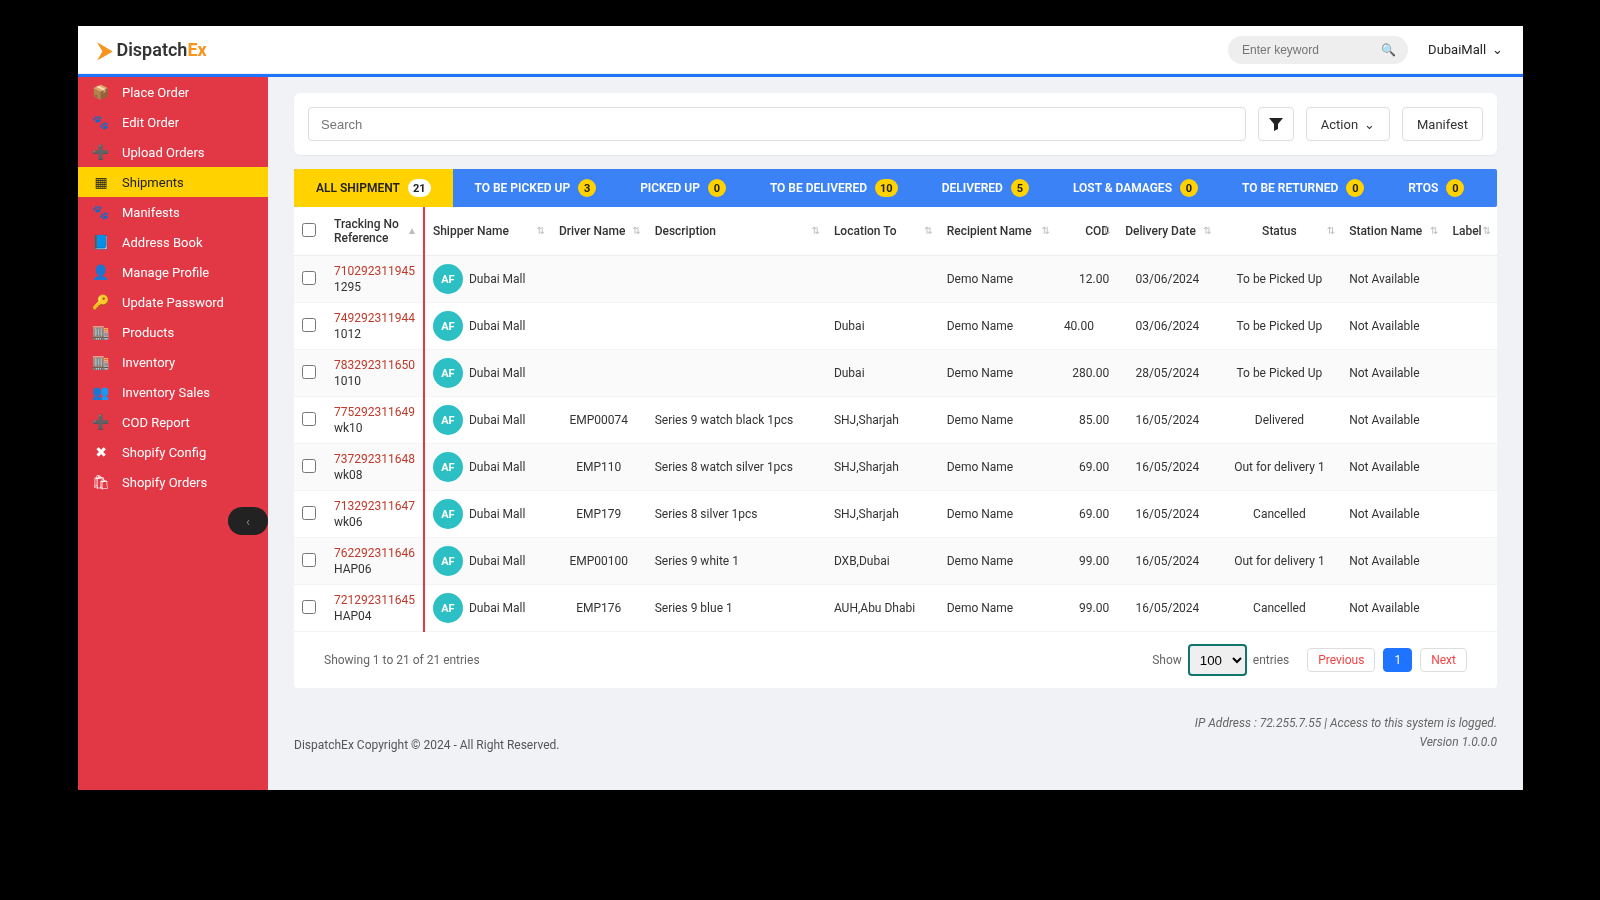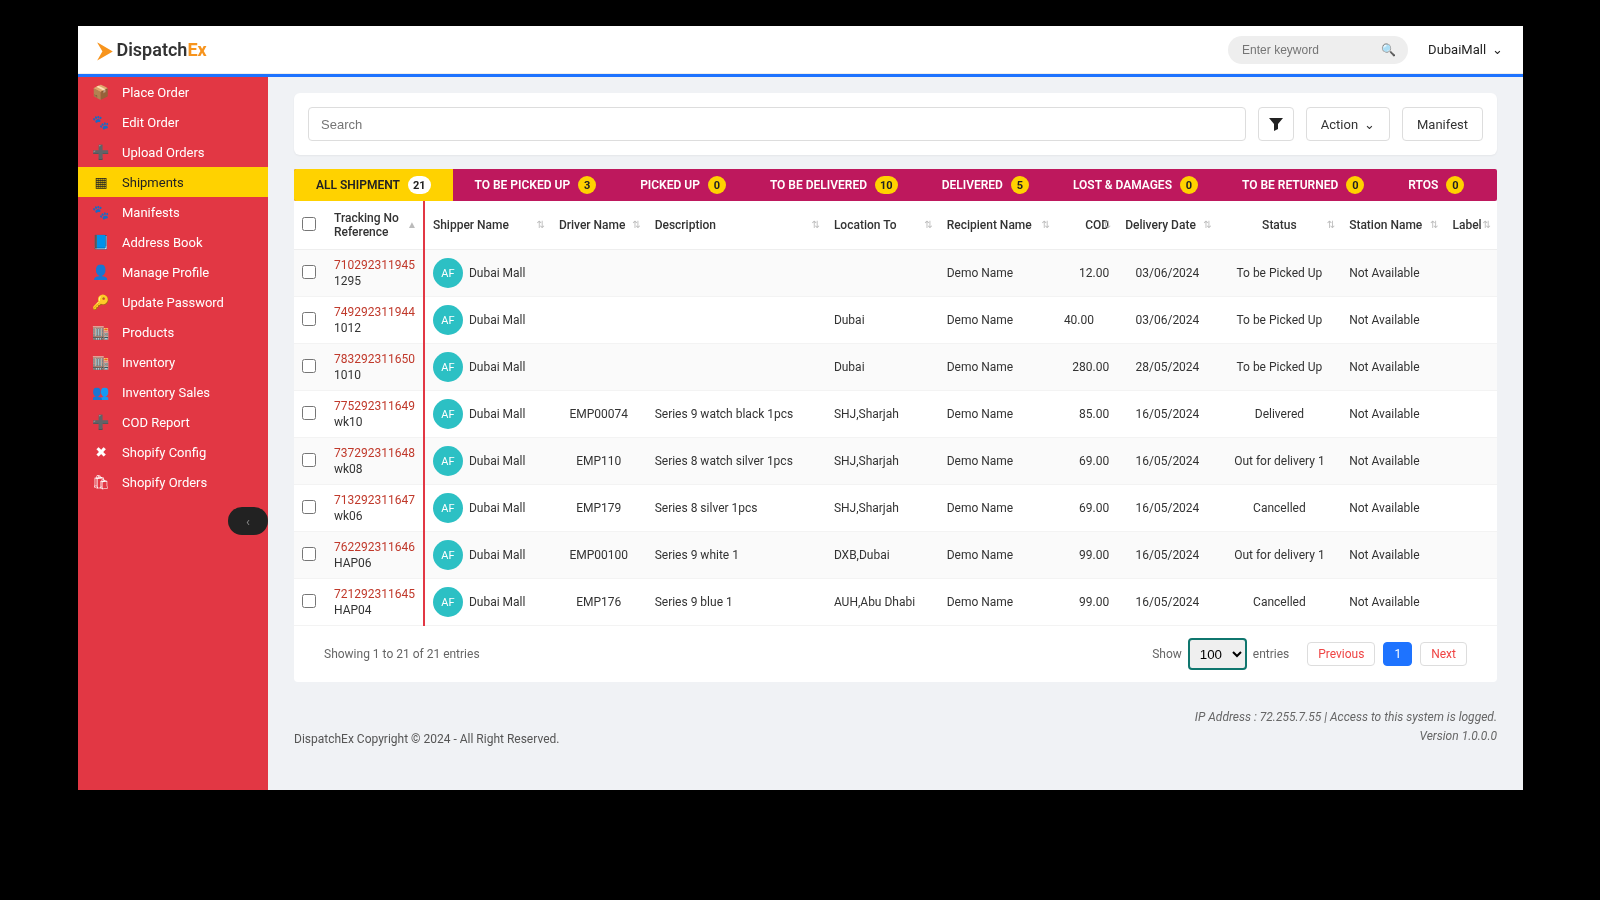--- a/index.html
+++ b/index.html
@@ -20,35 +20,35 @@
 .sidebar-item { height:30px; display:flex; align-items:center; padding:0 14px; gap:12px; cursor:pointer;}
 .sidebar-item.active { background:#ffd200; color:#222; }
 .sidebar-item .ic { width:18px; text-align:center; font-size:14px; }
 .collapse-tab { position:absolute; top:430px; left:150px; width:40px; height:28px; background:#222; border-radius:14px 14px 14px 14px; display:flex; align-items:center; justify-content:center; color:#888; z-index:5;}
 .main { flex:1; padding:16px 26px 10px 26px; overflow:auto; }
 .toolbar-card { background:#fff; border-radius:6px; padding:14px; display:flex; align-items:center; gap:12px; box-shadow:0 1px 2px rgba(0,0,0,.05);}
 .big-search { flex:1; border:1px solid #ddd; border-radius:4px; height:34px; display:flex; align-items:center; padding:0 12px; }
 .big-search input { border:0; outline:0; flex:1; font-size:13px; }
 .filter-btn { width:36px; height:34px; border:1px solid #ddd; border-radius:4px; display:flex; align-items:center; justify-content:center; cursor:pointer; background:#fff;}
 .btn { border:1px solid #ddd; border-radius:4px; background:#fff; height:34px; padding:0 14px; display:flex; align-items:center; gap:6px; cursor:pointer; font-size:13px;}
-.tabs { margin-top:14px; background:#be185d; height:32px; display:flex; align-items:stretch; color:#fff; font-size:12px; font-weight:600; position:relative; border-radius:2px; overflow:hidden;}
+.tabs { margin-top:14px; background:#3b82f6; height:38px; display:flex; align-items:stretch; color:#fff; font-size:12px; font-weight:600; position:relative; border-radius:2px; overflow:hidden;}
 .tab { padding:0 22px; display:flex; align-items:center; gap:8px; cursor:pointer; white-space:nowrap;}
 .tab.active { background:#ffd200; color:#222;}
 .badge { background:#ffd200; color:#222; border-radius:10px; min-width:18px; height:18px; font-size:11px; display:inline-flex; align-items:center; justify-content:center; padding:0 5px; font-weight:700;}
 .tab.active .badge { background:#fff; color:#222;}
 .tab:not(.active) .badge { background:#ffd200; color:#222;}
 .table-wrap { background:#fff; border-radius:0 0 4px 4px; }
 table { width:100%; border-collapse:collapse; font-size:12px;}
 th { text-align:left; padding:10px 8px; font-weight:500; color:#333; border-bottom:1px solid #eee; position:relative;}
 th .sort { color:#bbb; font-size:10px; position:absolute; right:6px; top:50%; transform:translateY(-50%); line-height:8px;}
 td { padding:8px 8px; border-bottom:1px solid #f3f3f3; vertical-align:middle;}
 tr.row-alt td { background:#fafafa;}
 .track-no { color:#c0392b; font-weight:400;}
 .ref { color:#333; font-size:12px; margin-top:2px;}
-.avatar { width:30px; height:30px; border-radius:50%; background:#2cc0c4; color:#fff; font-size:11px; font-weight:400; display:inline-flex; align-items:center; justify-content:center; margin-right:6px;}
+.avatar { width:30px; height:30px; border-radius:50%; background:#2cc0c4; color:#fff; font-size:11px; font-weight:700; display:inline-flex; align-items:center; justify-content:center; margin-right:6px;}
 .chk { width:14px; height:14px;}
 .col-sep { border-left:2px solid #e23744;}
 .footer-row { display:flex; align-items:center; padding:12px 30px; font-size:12px; color:#666;}
 .footer-row .spacer{flex:1}
 .pager { display:flex; align-items:center; gap:8px;}
 .pg-btn { border:1px solid #ddd; border-radius:4px; padding:4px 10px; font-size:12px; color:#ef4444; cursor:pointer; background:#fff;}
 .pg-btn.active { background:#1e73ff; color:#fff; border-color:#1e73ff;}
 select.entries { border:2px solid #0f766e; border-radius:4px; height:32px; padding:0 6px; margin:0 6px;}
 .page-footer { margin-top:26px; display:flex; justify-content:space-between; align-items:flex-end; font-size:12px; color:#555;}
 .page-footer .right { text-align:right; font-style:italic; color:#666; line-height:1.6;}

